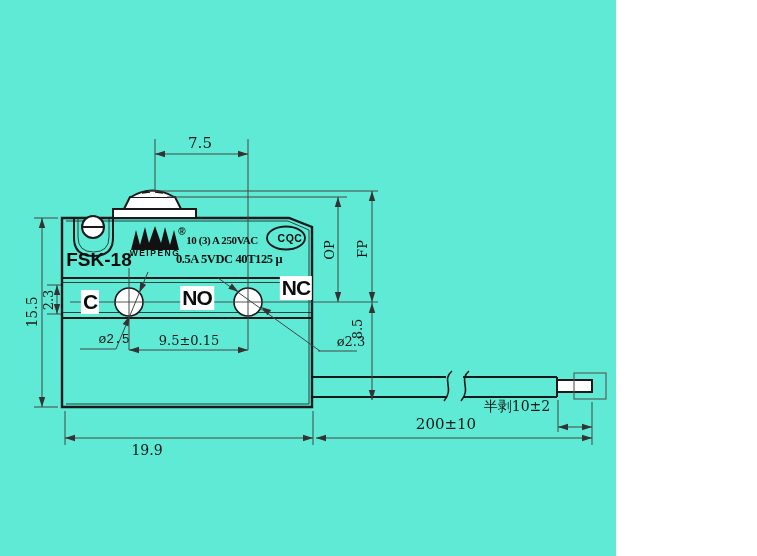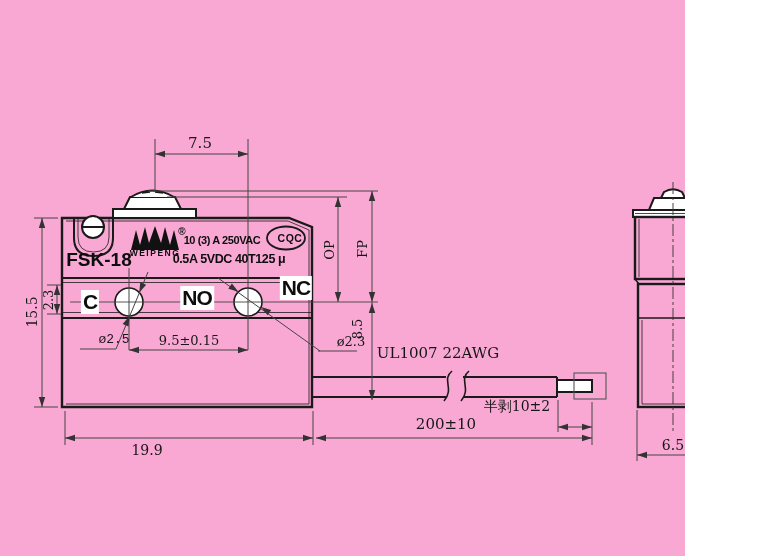--- a/index.html
+++ b/index.html
@@ -1,28 +1,28 @@
 <!DOCTYPE html>
 <html><head>
 <meta charset="utf-8">
 <style>
   html,body{margin:0;padding:0;background:#fff;}
-  .canvas{position:relative;width:685px;height:556px;background:#f9a8d4;overflow:hidden;
+  .canvas{position:relative;width:616px;height:556px;background:#5eead4;overflow:hidden;
           font-family:"Liberation Sans",sans-serif;color:#111;}
   svg.linework{position:absolute;left:0;top:0;}
   .lbl{position:absolute;transform:translate(-50%,-50%);white-space:nowrap;
        font-family:"DejaVu Serif","Liberation Serif",serif;font-size:14px;color:#161616;}
   .lbl.rot{transform:translate(-50%,-50%) rotate(-90deg);}
   .term{position:absolute;transform:translate(-50%,-50%);font-family:"Liberation Sans",sans-serif;
         font-weight:800;font-size:21px;letter-spacing:-1px;background:#fff;padding:0 2px;color:#0d0d0d;}
   .model{position:absolute;transform:translate(-50%,-50%);font-family:"Liberation Sans",sans-serif;
          font-weight:bold;font-size:19px;letter-spacing:0px;color:#0d0d0d;}
   .brand{position:absolute;transform:translate(-50%,-50%);font-weight:bold;font-size:8.5px;letter-spacing:1.5px;color:#0d0d0d;text-align:center;}
   .reg{position:absolute;transform:translate(-50%,-50%);font-size:10px;font-weight:bold;color:#0d0d0d;}
-  .rating{position:absolute;transform:translate(-50%,-50%);font-family:Liberation Sans, sans-serif;
+  .rating{position:absolute;transform:translate(-50%,-50%);font-family:Liberation Serif, serif;
           font-weight:bold;letter-spacing:-0.4px;color:#0d0d0d;white-space:nowrap;text-align:center;}
   .cqc{position:absolute;transform:translate(-50%,-50%);font-weight:bold;font-size:10.5px;letter-spacing:0.5px;color:#0d0d0d;padding-left:8px;}
 </style>
 </head>
 <body>
 
 <div class="canvas">
 
 <svg class="linework" width="757" height="556" viewBox="0 0 757 556">
 
@@ -184,21 +184,20 @@
 <div class="lbl rot" style="left:48px;top:300px;font-size:13px;">2.3</div>
 
 <div class="lbl" style="left:114px;top:339px;font-size:13px;font-family:Liberation Mono, monospace;">ø2.5</div>
 <div class="lbl" style="left:189px;top:340px;font-size:13px;">9.5±0.15</div>
 <div class="lbl" style="left:339px;top:341px;font-size:13px;margin-left:12px;">ø2.3</div>
 
 <div class="lbl rot" style="left:357px;top:329px;font-size:13px;">8.5</div>
 
 <div class="lbl" style="left:147px;top:428px;margin-top:22px;">19.9</div>
 
-<div class="lbl" style="left:438px;top:353px;font-size:15px;">UL1007 22AWG</div>
 <div class="lbl" style="left:446px;top:424px;font-size:15px;">200±10</div>
 <div class="lbl" style="left:517px;top:407px;">半剥10±2</div>
 
 <div class="lbl" style="left:673px;top:445px;">6.5</div>
 
 <div class="model" style="left:99px;top:260px;">FSK-18</div>
 <div class="brand" style="left:155px;top:253px;">WEIPENG</div>
 <div class="reg" style="left:182px;top:231px;">®</div>
 <div class="rating" style="left:222px;top:240px;font-size:11px;">10 (3) A  250VAC</div>
 <div class="rating" style="left:229px;top:259px;font-size:12.5px;">0.5A 5VDC  40T125 μ</div>

